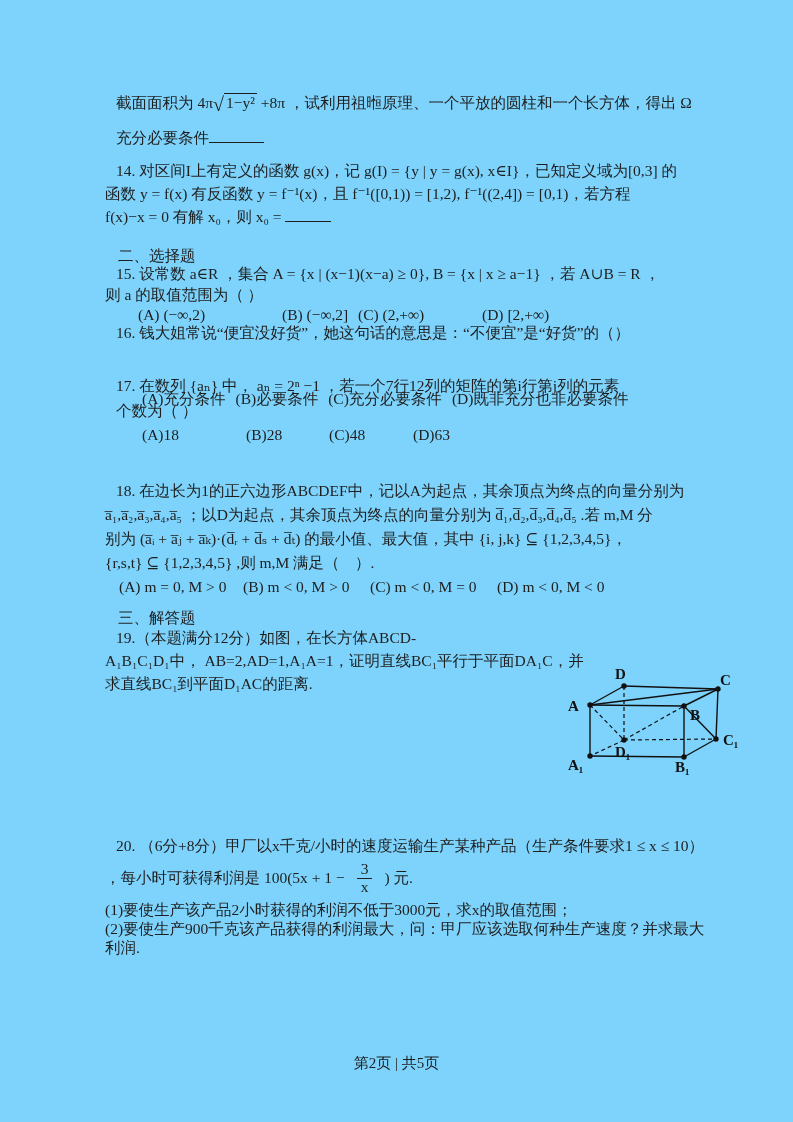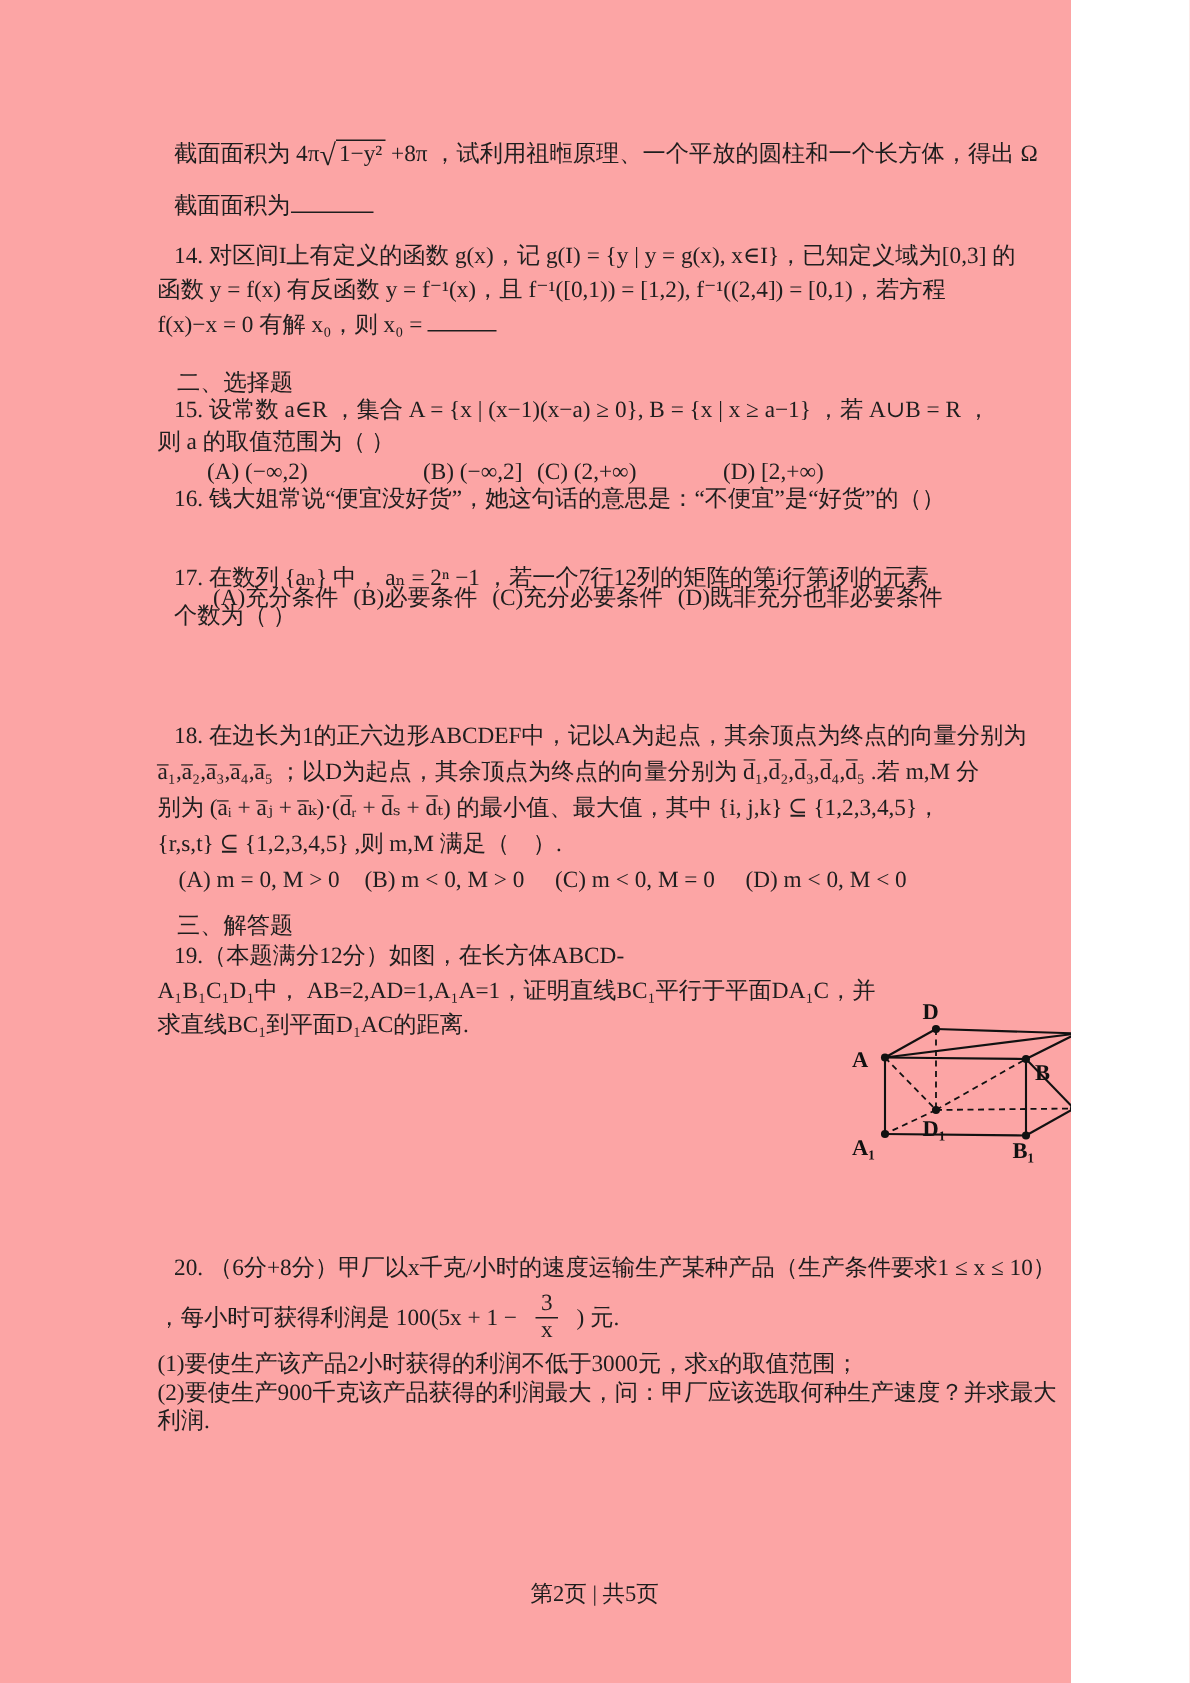--- a/index.html
+++ b/index.html
@@ -1,17 +1,17 @@
 <!DOCTYPE html>
 <html><head>
 <meta charset="utf-8">
 <style>
   html,body { margin:0; padding:0; background:#ffffff; }
   .page {
-    position:relative; width:714px; height:1122px; background:#fca5a5;
+    position:relative; width:793px; height:1122px; background:#7dd3fc;
     overflow:hidden; color:#1e1e1e;
     font-family:"Liberation Serif","DejaVu Serif",serif;
   }
   .blk { position:absolute; left:105px; width:605px; font-size:15.5px; }
   .line { white-space:nowrap; }
   .ind  { padding-left:11px; }
   .opts { white-space:nowrap; }
   .opts span { display:inline-block; }
   .blank { display:inline-block; border-bottom:1.3px solid #1e1e1e; height:15px; vertical-align:baseline; }
   .sqrt-sym { font-size:20px; vertical-align:-3px; }
@@ -45,21 +45,21 @@
   .solid  { stroke-width:1.4; }
   .dashed { stroke-width:1.2; stroke-dasharray:4 3; }
 </style>
 </head>
 <body>
 
 <div class="page">
 
   <div class="blk" id="q13">
     <div class="line ind"><span>截面面积为 4π</span><span class="sqrt-sym">√</span><span class="sqrt-body">1−y²</span><span> +8π ，试利用祖暅原理、一个平放的圆柱和一个长方体，得出 Ω</span></div>
-    <div class="line ind"><span>截面面积为</span><span class="blank" style="width:55px"></span></div>
+    <div class="line ind"><span>充分必要条件</span><span class="blank" style="width:55px"></span></div>
   </div>
 
   <div class="blk" id="q14">
     <div class="line ind">14. 对区间I上有定义的函数 g(x)，记 g(I) = {y | y = g(x), x∈I}，已知定义域为[0,3] 的</div>
     <div class="line">函数 y = f(x) 有反函数 y = f⁻¹(x)，且 f⁻¹([0,1)) = [1,2), f⁻¹((2,4]) = [0,1)，若方程</div>
     <div class="line"><span>f(x)−x = 0 有解 x₀，则 x₀ = </span><span class="blank" style="width:46px"></span></div>
   </div>
 
   <div class="blk" id="sec2">
     <div class="line">二、选择题</div>
@@ -76,20 +76,23 @@
   <div class="blk" id="q16">
     <div class="line ind">16. 钱大姐常说“便宜没好货”，她这句话的意思是：“不便宜”是“好货”的（）</div>
     <div class="opts">
       <span>(A)充分条件</span><span>(B)必要条件</span><span>(C)充分必要条件</span><span>(D)既非充分也非必要条件</span>
     </div>
   </div>
 
   <div class="blk" id="q17">
     <div class="line ind">17. 在数列 {aₙ} 中， aₙ = 2ⁿ −1 ，若一个7行12列的矩阵的第i行第j列的元素</div>
     <div class="line ind">个数为（ ）</div>
+    <div class="opts">
+      <span style="width:104px">(A)18</span><span style="width:83px">(B)28</span><span style="width:84px">(C)48</span><span>(D)63</span>
+    </div>
   </div>
 
   <div class="blk" id="q18">
     <div class="line ind">18. 在边长为1的正六边形ABCDEF中，记以A为起点，其余顶点为终点的向量分别为</div>
     <div class="line">a̅₁,a̅₂,a̅₃,a̅₄,a̅₅ ；以D为起点，其余顶点为终点的向量分别为 d̅₁,d̅₂,d̅₃,d̅₄,d̅₅ .若 m,M 分</div>
     <div class="line">别为 (a̅ᵢ + a̅ⱼ + a̅ₖ)·(d̅ᵣ + d̅ₛ + d̅ₜ) 的最小值、最大值，其中 {i, j,k} ⊆ {1,2,3,4,5}，</div>
     <div class="line">{r,s,t} ⊆ {1,2,3,4,5} ,则 m,M 满足（　）.</div>
     <div class="opts">
       <span style="width:124px">(A) m = 0, M &gt; 0</span><span style="width:127px">(B) m &lt; 0, M &gt; 0</span><span style="width:127px">(C) m &lt; 0, M = 0</span><span>(D) m &lt; 0, M &lt; 0</span>
     </div>

